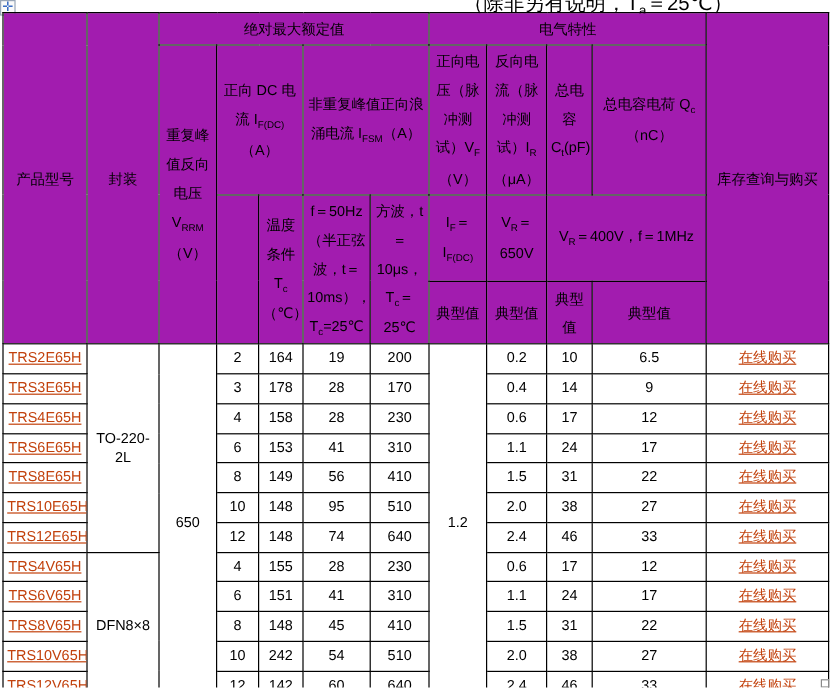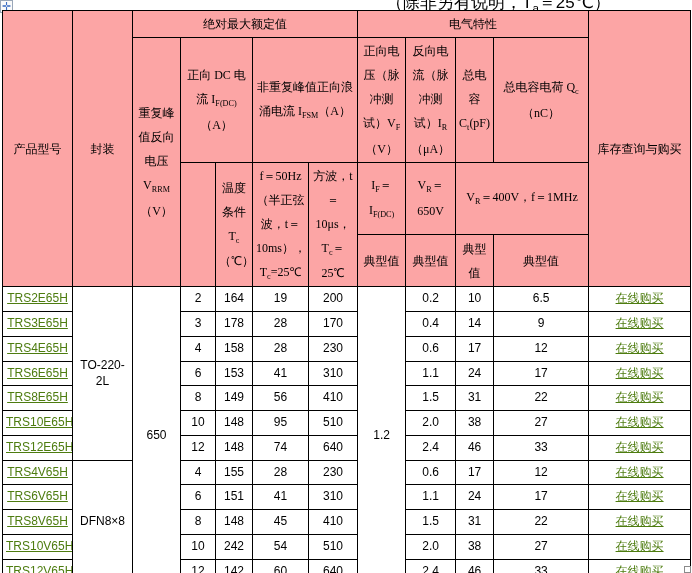--- a/index.html
+++ b/index.html
@@ -9,29 +9,29 @@
   .top-note { position:absolute; top:-9px; left:386px; font-size:17px; color:#000; white-space:nowrap; }
 
   .move-handle { position:absolute; top:0; left:0; width:13px; height:13px; border:1px solid #9aa7b8;
     background:#fafafa; color:#3a6cc4; font-size:11px; line-height:11px; text-align:center; cursor:move; }
   .resize-handle { position:absolute; left:684px; top:566px; width:7px; height:7px; border:1px solid #8a8a8a; background:#fff; }
 
   table.ds { position:absolute; left:2px; top:10px; width:688px; height:560px;
     border-collapse:collapse; table-layout:fixed; }
   table.ds td { border:1px solid #000; text-align:center; vertical-align:middle;
     font-size:12px; color:#000; padding:1px 3px; overflow:hidden; }
-  td.hd { background:#fca5a5; line-height:2.0;font-family:Liberation Serif, serif; }
+  td.hd { background:#a21caf; line-height:2.0; }
   td.dt { background:#ffffff; line-height:1.3; }
   tr.r-band { height:21px; }
   tr.r-main { height:121px; }
   tr.r-cond { height:70px; }
   tr.r-typ  { height:51px; }
   tr.r-data { height:24.75px; }
   sub { font-size:0.68em; }
-  a.lnk { color:#4d7c0f; text-decoration:underline; cursor:pointer; }
+  a.lnk { color:#c2410c; text-decoration:underline; cursor:pointer; }
 </style>
 </head>
 <body>
 
 <div class="screen">
 
   <div class="top-note">（除非另有说明，T<sub>a</sub>＝25℃）</div>
   <div class="move-handle">✛</div>
 
   <table class="ds">

